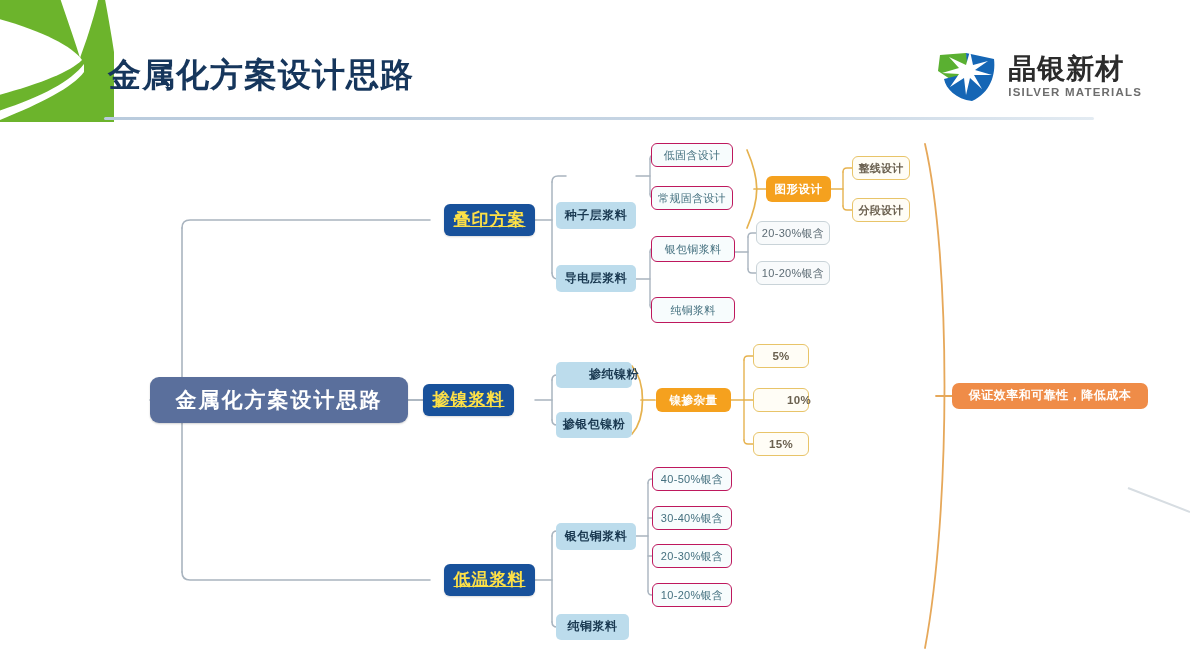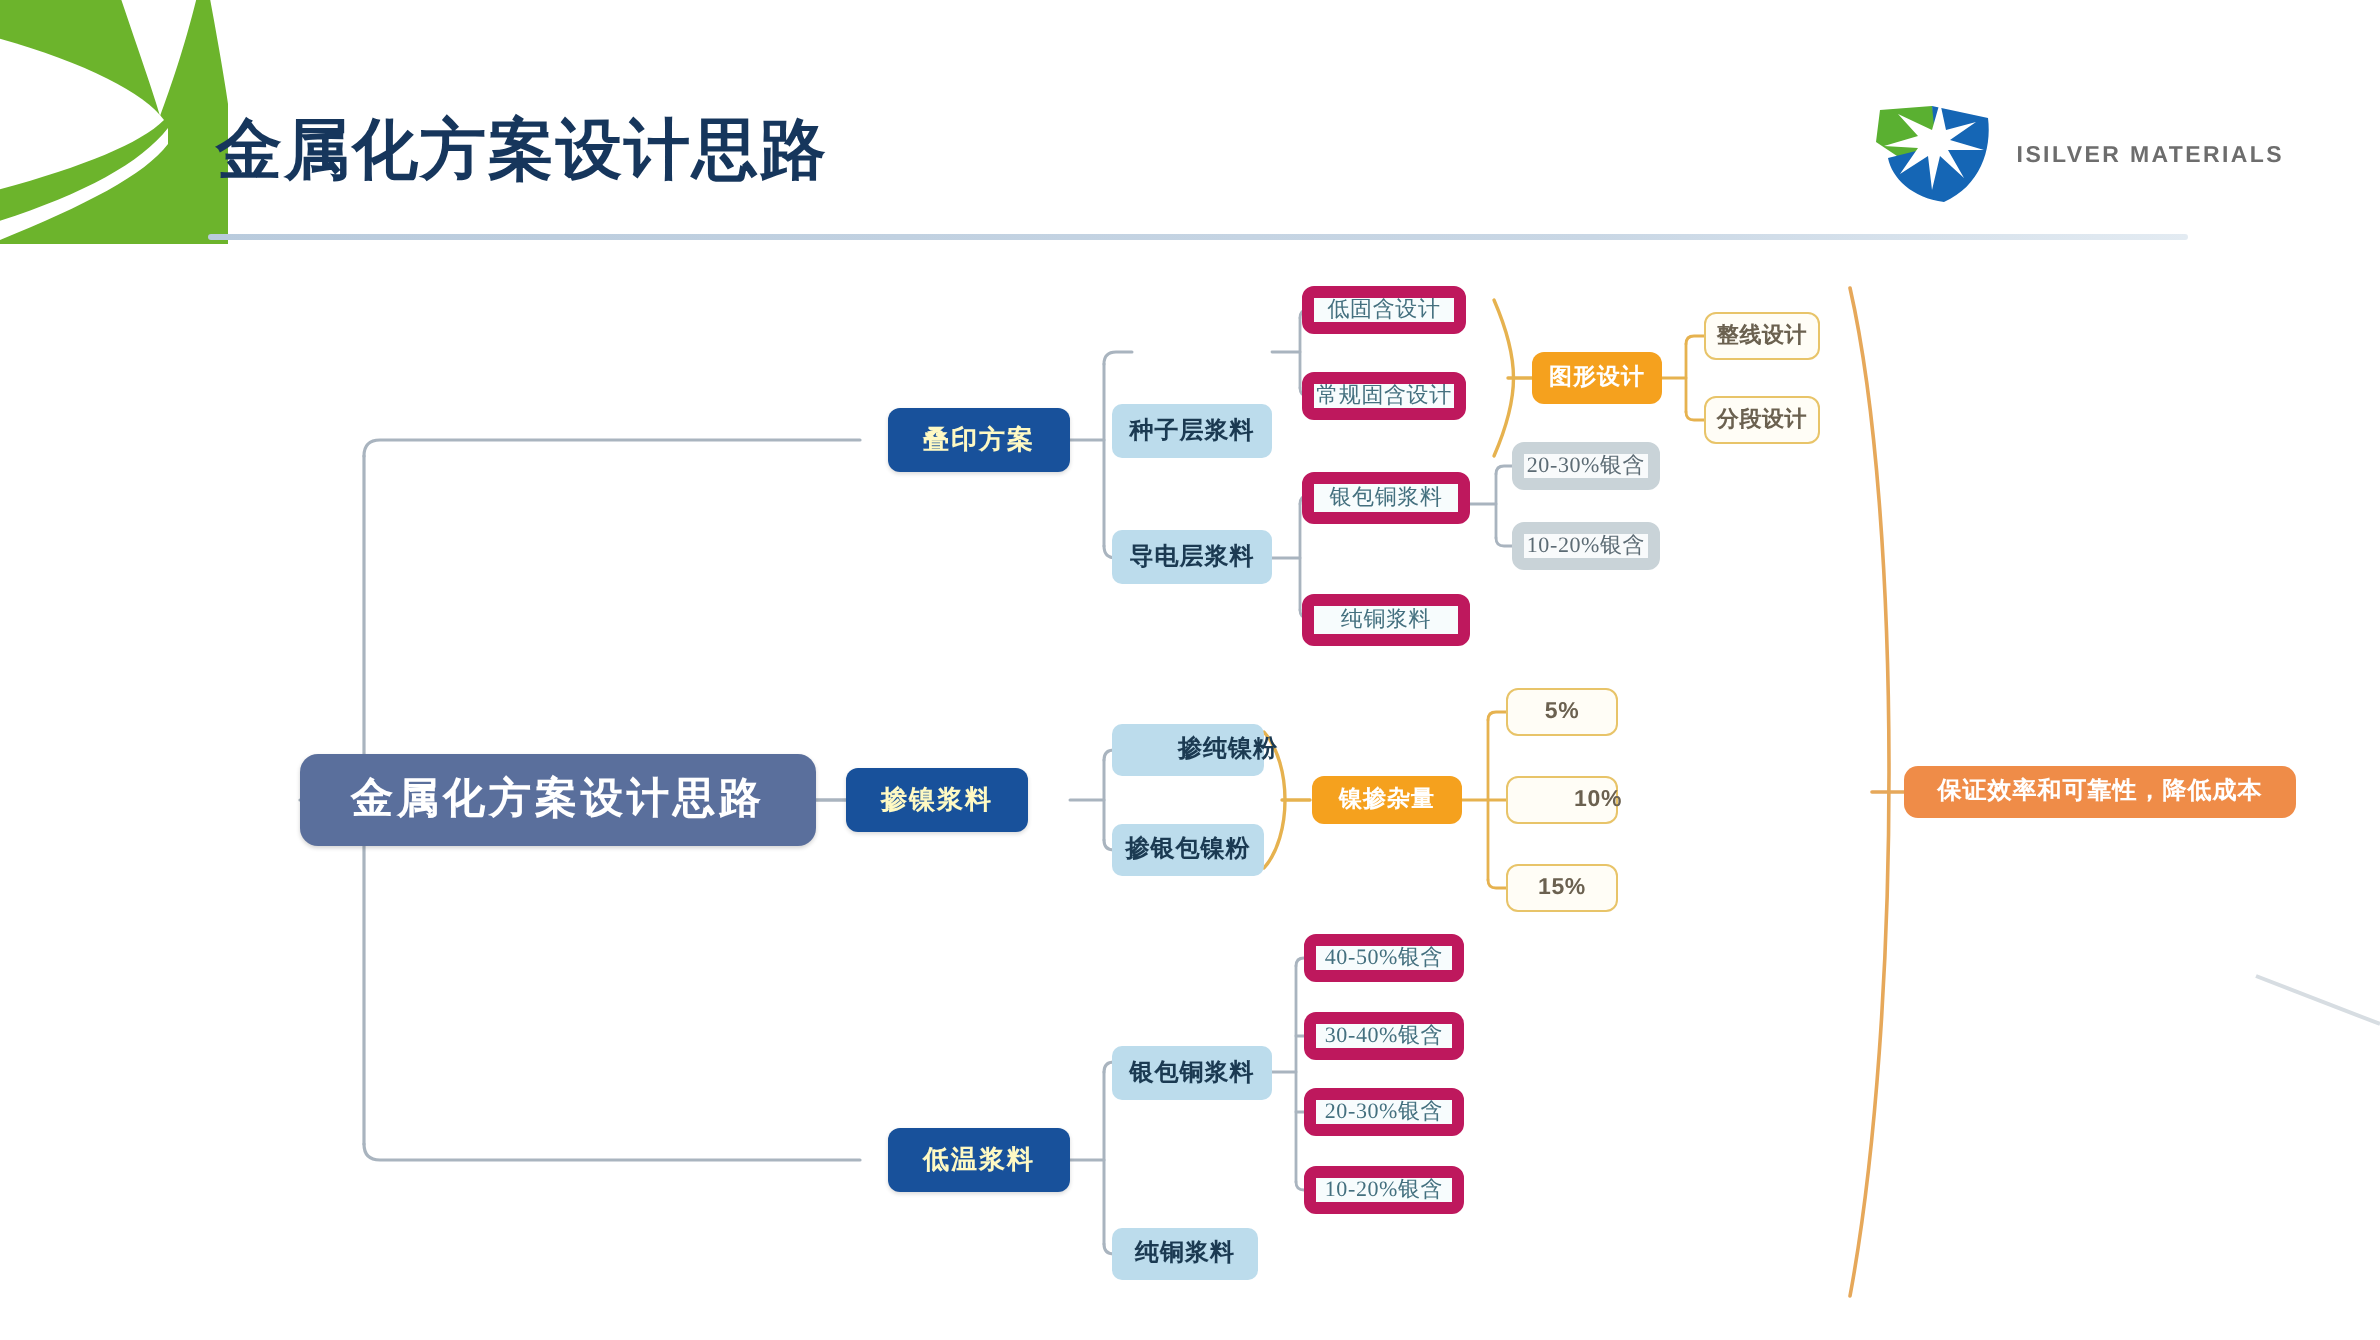--- a/index.html
+++ b/index.html
@@ -41,33 +41,34 @@
     text-align:center;white-space:nowrap;line-height:1.1;font-weight:bold;
   }
   
   .n-root{
     background:#5a6f9c;color:#ffffff;border-radius:9px;
     font-size:21px;font-weight:bold;letter-spacing:2px;
     box-shadow:0 1px 2px rgba(0,0,0,.18);
   }
   
   .n-l1{
-    background:#18519b;color:#fef9c3;border-radius:6px;
-    font-size:13px;font-weight:bold;letter-spacing:1px;
+    background:#18519b;color:#fde047;border-radius:6px;
+    font-size:17px;font-weight:bold;letter-spacing:1px;
     box-shadow:0 1px 2px rgba(0,0,0,.15);
+    text-decoration:underline;
   }
   
   .n-l2{
     background:#bcdcec;color:#1b3a52;border-radius:5px;
     font-size:12px;font-weight:bold;letter-spacing:.5px;
   }
   
   .n-l3{
-    background:#f7fcfd;color:#44707f;border:6px solid #be185d;border-radius:6px;
-    font-size:11px;font-weight:normal;letter-spacing:.3px;font-family:Liberation Serif, serif;
+    background:#f7fcfd;color:#44707f;border:1px solid #be185d;border-radius:6px;
+    font-size:11px;font-weight:normal;letter-spacing:.3px;
   }
   .n-l3.grey{background:#f8fafb;color:#5c6b74;border-color:#c9d3d8;}
   
   .n-or{
     background:#f5a11e;color:#ffffff;border-radius:6px;
     font-size:11.5px;font-weight:bold;letter-spacing:.5px;
   }
   .n-or-big{
     background:#ef8c48;color:#ffffff;border-radius:7px;
     font-size:12px;font-weight:bold;letter-spacing:.5px;
@@ -97,20 +98,21 @@
   <div class="hdr-title">金属化方案设计思路</div>
   <div class="hdr-rule"></div>
 
   <div class="brand">
     <svg class="brand-mark" viewBox="0 0 62 56">
       <path d="M4,6 L30,4 L34,22 L14,30 L2,22 Z" fill="#5ab031"></path>
       <path d="M30,4 L58,10 C60,26 54,44 36,52 C20,50 10,40 8,30 L32,24 Z" fill="#1566b5"></path>
       <path d="M30,16 L34,2 L37,16 L52,12 L39,21 L56,26 L38,26 L46,40 L34,29 L30,46 L28,29 L14,38 L23,25 L6,24 L23,19 L13,8 Z" fill="#ffffff"></path>
     </svg>
     <div class="brand-text">
+      <div class="brand-cn">晶银新材</div>
       <div class="brand-en">ISILVER MATERIALS</div>
     </div>
   </div>
 
   <div id="diagram">
 
     <svg class="links">
       <g fill="none" stroke="#a9b4bf" stroke-width="1.6" stroke-linecap="round" stroke-linejoin="round">
 
         <path d="M408,272 L430,272"></path>

